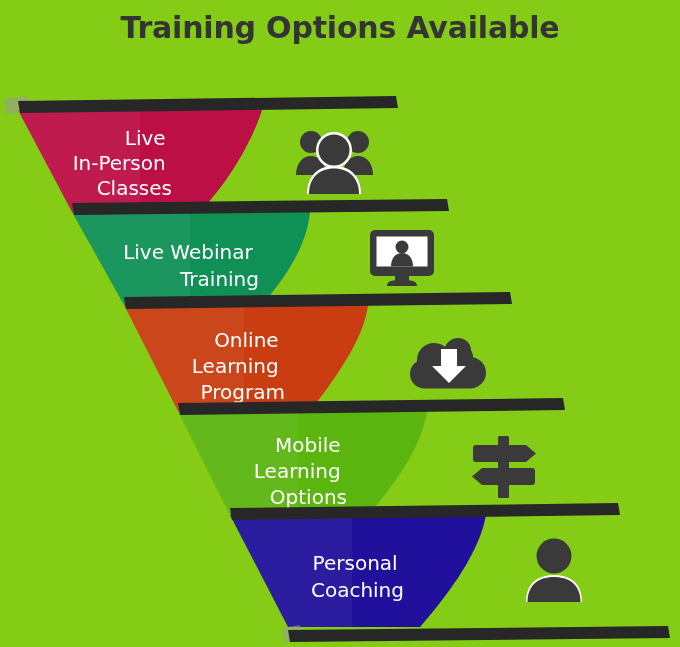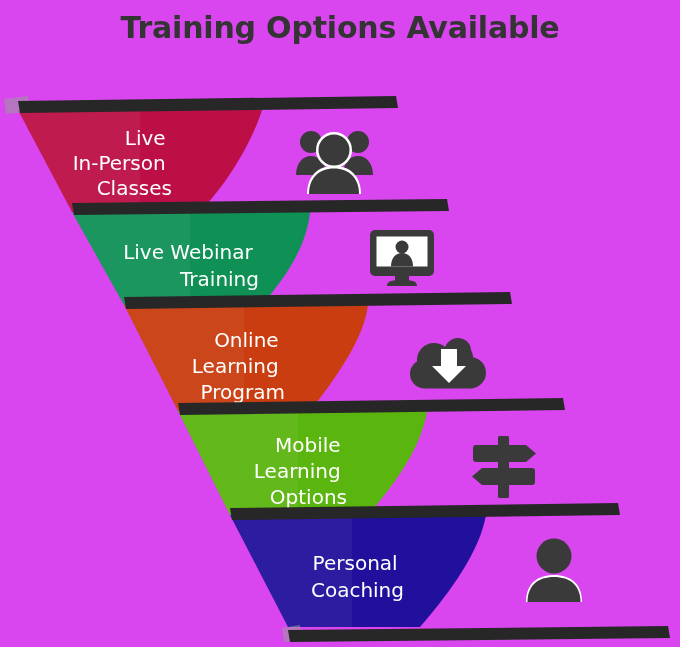--- a/index.html
+++ b/index.html
@@ -11,21 +11,21 @@
   body {
     width: 680px;
     height: 647px;
     overflow: hidden;
     font-family: "DejaVu Sans", "Liberation Sans", sans-serif;
   }
   #infographic {
     position: relative;
     width: 680px;
     height: 647px;
-    background: #d946ef;
+    background: #84cc16;
   }
   #chart-title {
     position: absolute;
     top: 0;
     left: 0;
     width: 680px;
     height: 60px;
     line-height: 56px;
     text-align: center;
     font-size: 30px;

